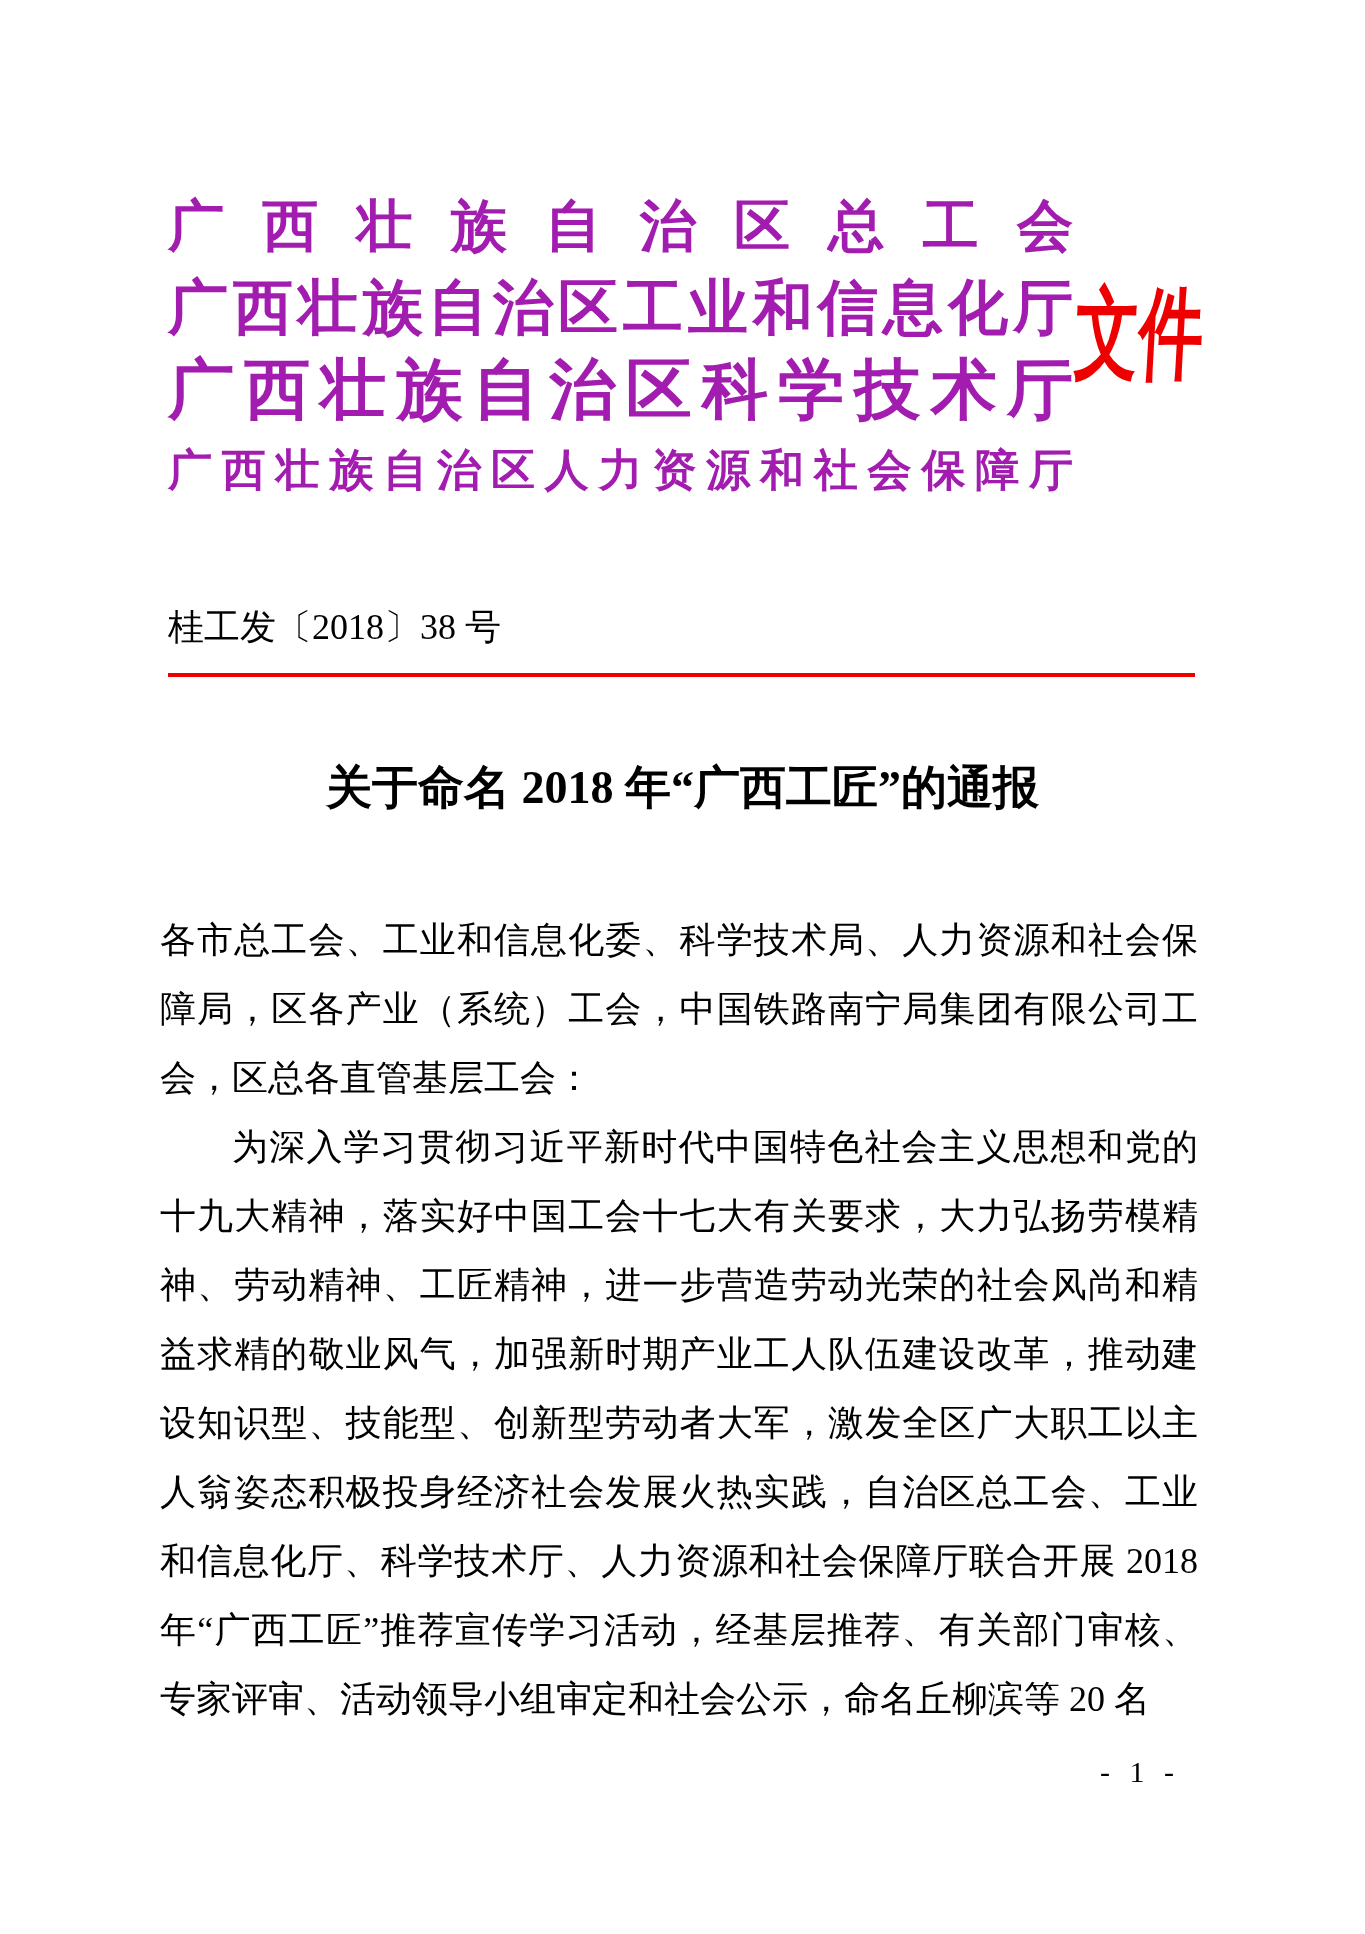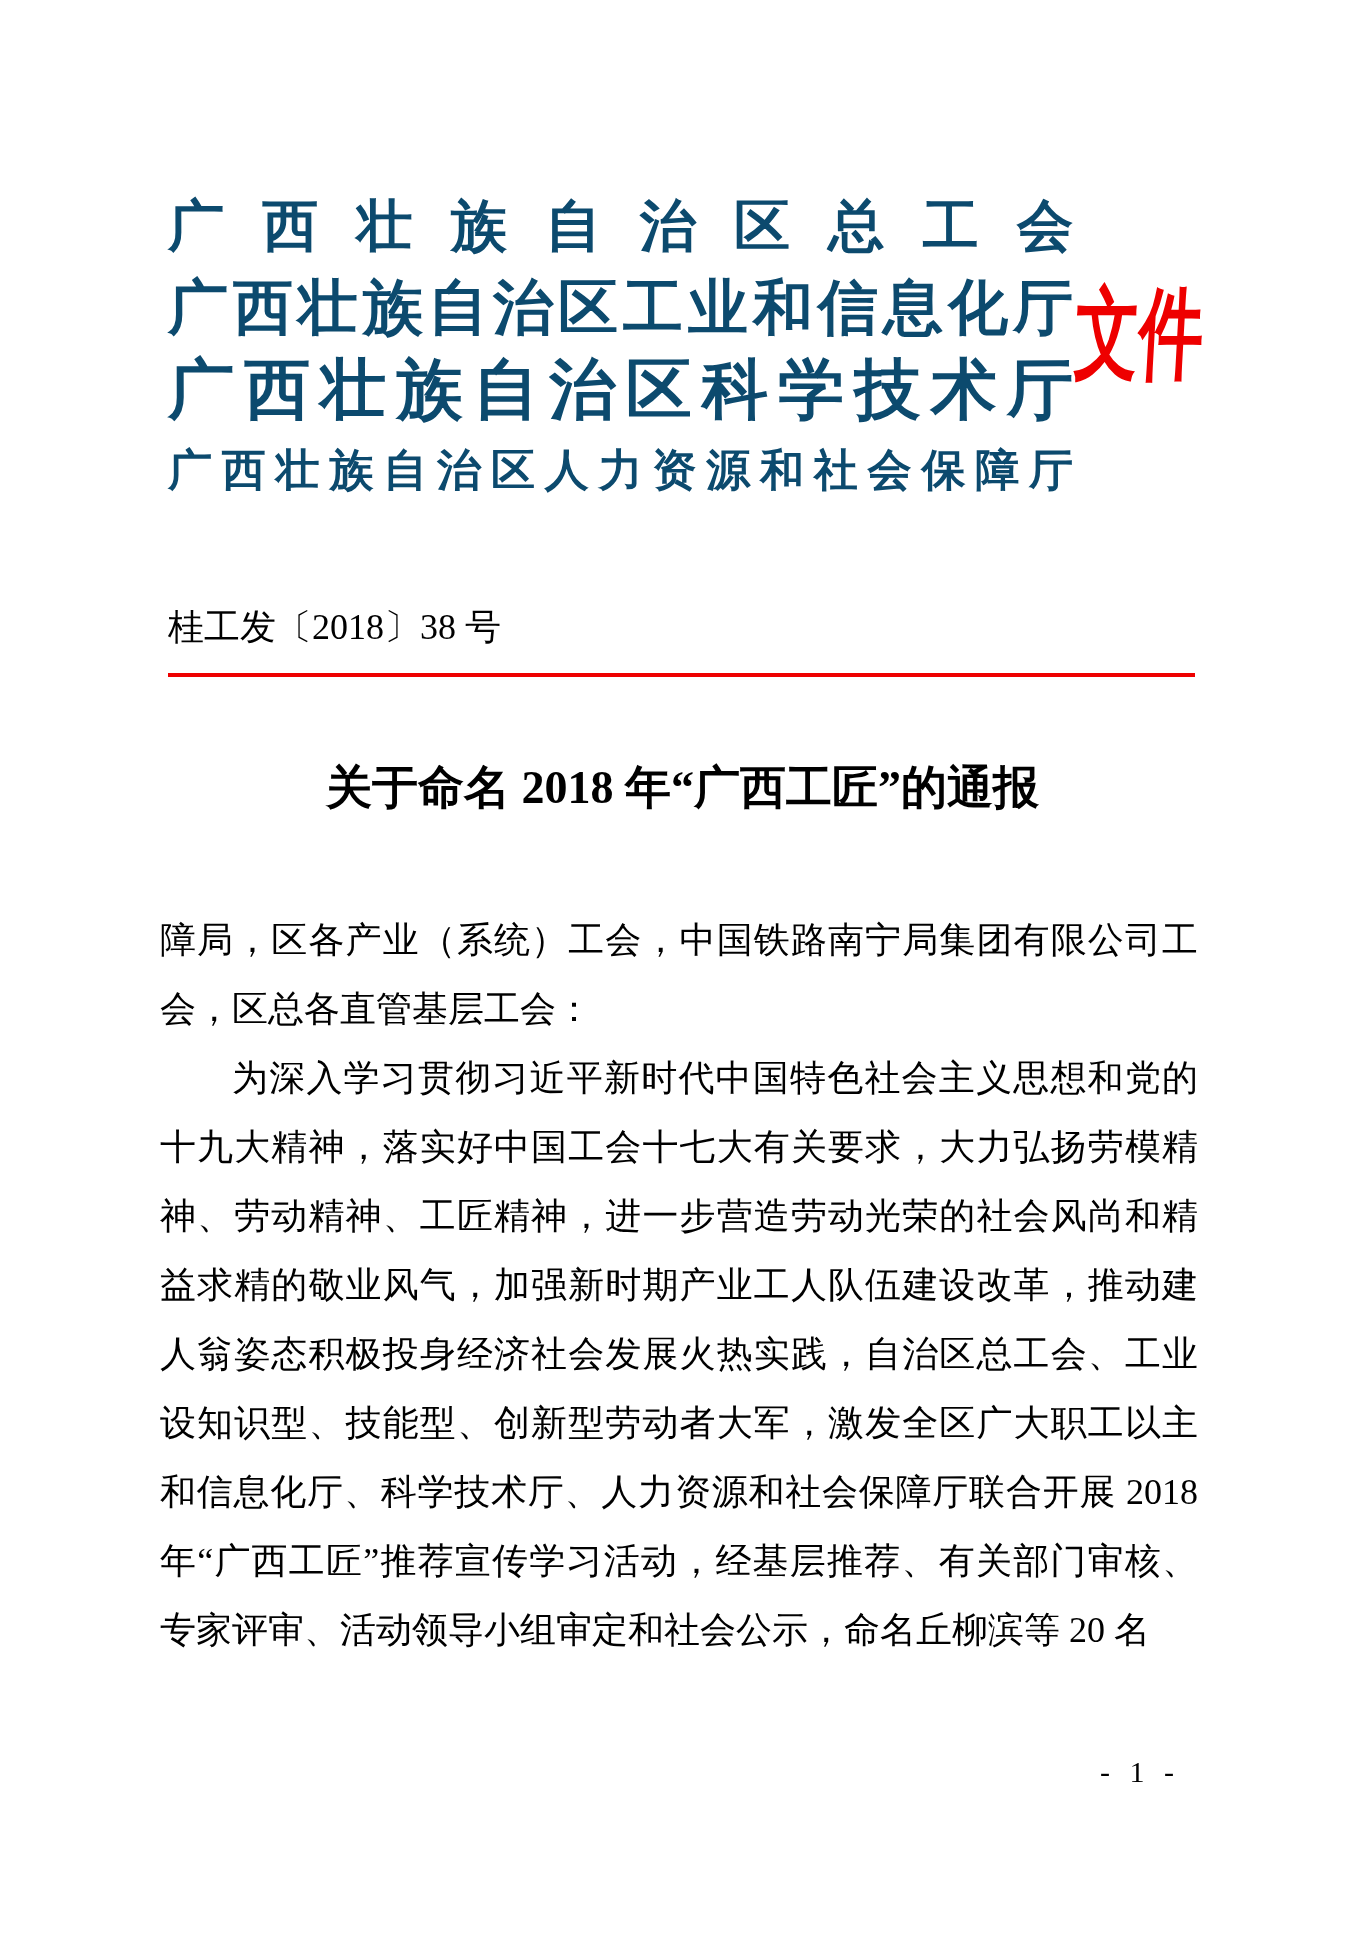--- a/index.html
+++ b/index.html
@@ -22,21 +22,21 @@
   
   .org-block {
     position: absolute;
     left: 168px;
     top: 185px;
     width: 905px;
   }
   .org-line {
     display: block;
     width: 905px;
-    color: #0c4a6e;
+    color: #a21caf;
     font-weight: 900;
     white-space: nowrap;
     text-align: justify;
     text-align-last: justify;
     text-justify: inter-character;
     font-family: "Liberation Serif", "DejaVu Serif", serif;
   }
   .org-l1 { font-size: 56px; line-height: 82px; height: 82px; }
   .org-l2 { font-size: 60px; line-height: 82px; height: 82px; }
   .org-l3 { font-size: 66px; line-height: 82px; height: 82px; }
@@ -144,28 +144,29 @@
 
   <div class="doc-type-label">文件</div>
 
   <div class="doc-number">桂工发〔2018〕38 号</div>
 
   <div class="red-rule"></div>
 
   <div class="doc-title">关于命名 2018 年“广西工匠”的通报</div>
 
   <div class="body-block">
+    <span class="body-line">各市总工会、工业和信息化委、科学技术局、人力资源和社会保</span>
     <span class="body-line">障局，区各产业（系统）工会，中国铁路南宁局集团有限公司工</span>
     <span class="body-line last-left">会，区总各直管基层工会：</span>
     <span class="body-line indent">为深入学习贯彻习近平新时代中国特色社会主义思想和党的</span>
     <span class="body-line">十九大精神，落实好中国工会十七大有关要求，大力弘扬劳模精</span>
     <span class="body-line">神、劳动精神、工匠精神，进一步营造劳动光荣的社会风尚和精</span>
     <span class="body-line">益求精的敬业风气，加强新时期产业工人队伍建设改革，推动建</span>
+    <span class="body-line">设知识型、技能型、创新型劳动者大军，激发全区广大职工以主</span>
     <span class="body-line">人翁姿态积极投身经济社会发展火热实践，自治区总工会、工业</span>
-    <span class="body-line">设知识型、技能型、创新型劳动者大军，激发全区广大职工以主</span>
     <span class="body-line">和信息化厅、科学技术厅、人力资源和社会保障厅联合开展 2018</span>
     <span class="body-line">年“广西工匠”推荐宣传学习活动，经基层推荐、有关部门审核、</span>
     <span class="body-line last-left">专家评审、活动领导小组审定和社会公示，命名丘柳滨等 20 名</span>
   </div>
 
   <div class="page-number">- 1 -</div>
 
 </div>
 
 </body></html>

